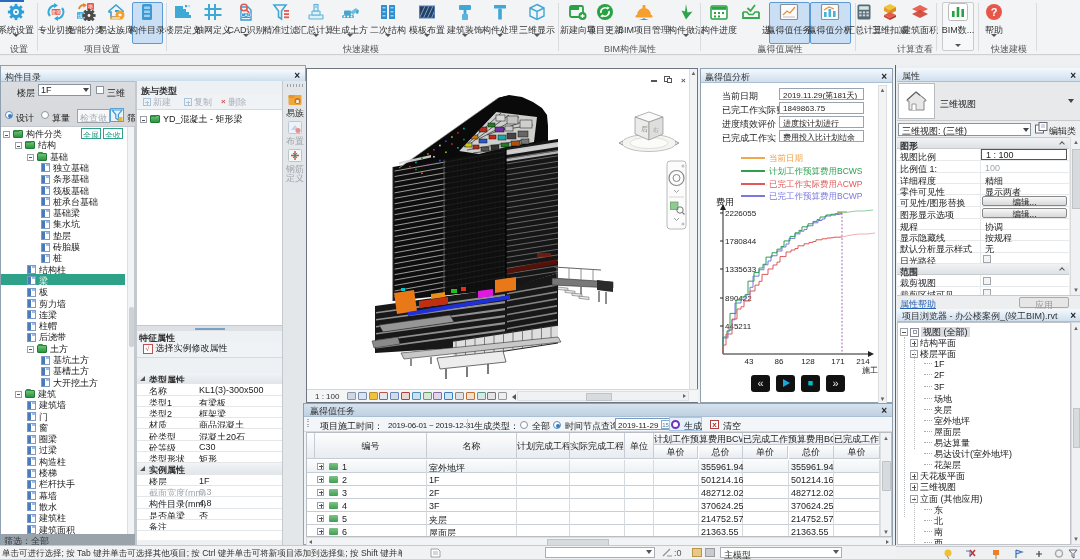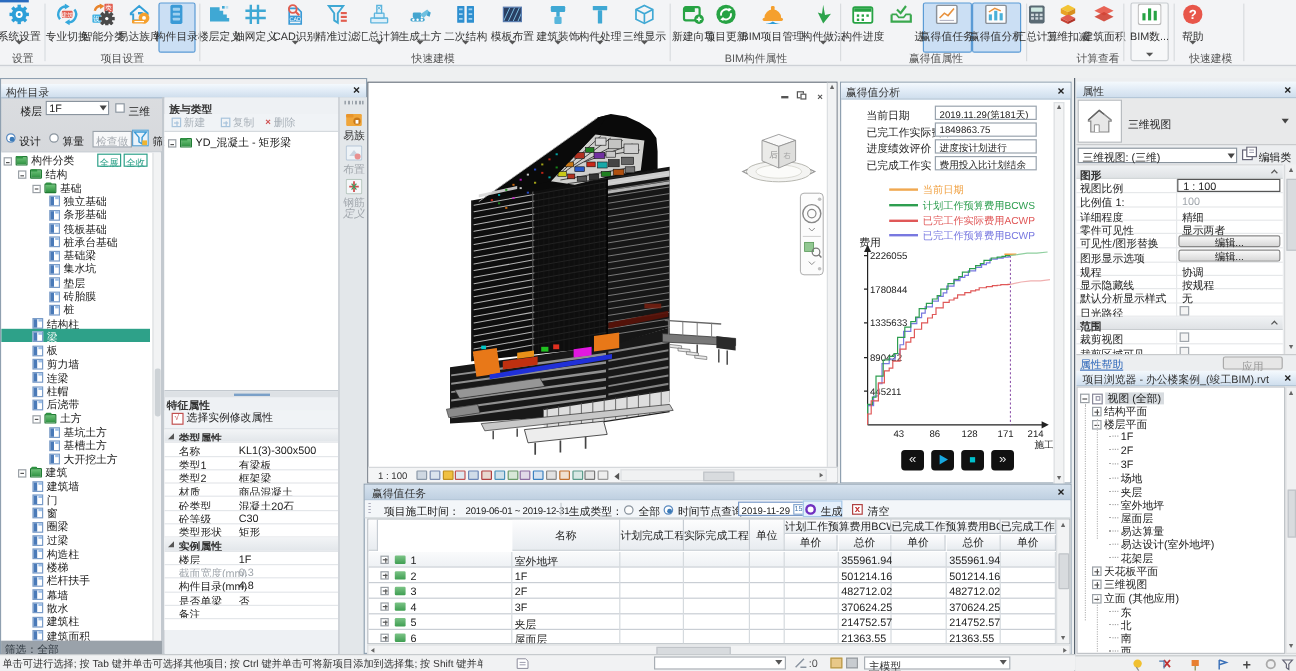--- a/index.html
+++ b/index.html
@@ -376,21 +376,21 @@
       <div style="position: absolute; left: 4px; top: 4px; font-weight: bold; color: rgb(51, 51, 51);">族与类型</div>
       <div style="position: absolute; left: 0px; top: 14px; width: 145px; height: 15px; background: rgb(240, 243, 246); border-bottom: 1px solid rgb(213, 218, 222);"><span style="display:inline-block;margin:3px 2px 0 6px;width:8px;height:8px;border:1px solid #a8c4dc;position:relative;vertical-align:top;"><span style="position:absolute;left:1px;top:3px;width:4px;height:1px;background:#a8c4dc"></span><span style="position:absolute;left:2.5px;top:1.5px;width:1px;height:4px;background:#a8c4dc"></span></span><span style="color:#aab2ba;vertical-align:top;line-height:14px;">新建</span>　<span style="display:inline-block;margin:3px 2px 0 4px;width:8px;height:8px;border:1px solid #a8c4dc;position:relative;vertical-align:top;"><span style="position:absolute;left:1px;top:3px;width:4px;height:1px;background:#a8c4dc"></span><span style="position:absolute;left:2.5px;top:1.5px;width:1px;height:4px;background:#a8c4dc"></span></span><span style="color:#aab2ba;vertical-align:top;line-height:14px;">复制</span>　<span style="color:#d05050;font-weight:bold;vertical-align:top;line-height:13px;font-size:8px;">×</span> <span style="color:#aab2ba;vertical-align:top;line-height:14px;">删除</span></div>
       <div style="position: absolute; left: 0px; top: 29px; width: 145px; height: 216px; background: rgb(255, 255, 255); border-bottom: 1px solid rgb(195, 201, 207);">
         <div class="trow" style="left: 3px; top: 3px;"><span style="display:inline-block;width:7px;height:7px;border:1px solid #9aa0a6;background:#fff;position:relative;vertical-align:-1px;margin-right:3px;"><span style="position:absolute;left:1px;top:2.5px;width:3px;height:1px;background:#555"></span></span><span style="display:inline-block;width:10px;height:8px;background:linear-gradient(180deg,#6cc277,#2f9242);border-radius:1px;border:0.5px solid #1f7a32;vertical-align:-1px;margin-right:3px;position:relative;"><span style="position:absolute;left:0;top:-1.5px;width:4.5px;height:2px;background:#2f9242;border-radius:1px 1px 0 0;"></span></span>YD_混凝土 - 矩形梁</div>
       </div>
       <div style="position: absolute; left: 0px; top: 245px; width: 145px; height: 5px; background: rgb(221, 225, 229);">
         <div style="margin:2px auto 0;width:30px;height:1.5px;background:#7aa0c8"></div>
       </div>
       <div style="position: absolute; left: 2px; top: 251px; font-weight: bold; color: rgb(51, 51, 51);">特征属性</div>
       <div style="position: absolute; left: 0px; top: 261px; width: 145px; height: 16px; background: rgb(240, 243, 246); border-bottom: 1px solid rgb(213, 218, 222);"><span style="display:inline-block;margin:2px 0 0 6px;width:10px;height:10px;background:#fff;border:1px solid #c05050;position:relative;"><span style="position:absolute;left:1.5px;top:0px;color:#c05050;font-size:7px;">√</span></span> <span style="vertical-align:3px;">选择实例修改属性</span></div>
-      <div style="position: absolute; left: 0px; top: 277px; width: 145px; height: 167px; background: rgb(255, 255, 255);">
+      <div style="position: absolute; left: 0px; top: 292px; width: 145px; height: 167px; background: rgb(255, 255, 255);">
         <div class="gridrow" style="top: 0px; height: 11.3px; background: linear-gradient(rgb(242, 244, 246), rgb(226, 230, 234)); font-weight: bold; padding: 1px 0px 0px 12px; color: rgb(51, 51, 51);"><span style="position:absolute;left:3px;top:3px;width:0;height:0;border-left:5px solid transparent;border-bottom:5px solid #555;"></span>类型属性</div>
         <div class="gridrow" style="top: 11.3px; height: 11.3px; padding-top: 1px;">
           <span style="position:absolute;left:12px;">名称</span>
           <span style="position:absolute;left:62px;">KL1(3)-300x500</span>
         </div>
         <div class="gridrow" style="top: 22.6px; height: 11.3px; padding-top: 1px;">
           <span style="position:absolute;left:12px;">类型1</span>
           <span style="position:absolute;left:62px;">有梁板</span>
         </div>
         <div class="gridrow" style="top: 33.9px; height: 11.3px; padding-top: 1px;">
@@ -450,21 +450,21 @@
           <path d="M3 9l4-5 4 5z" fill="#c8d4e0"></path>
           <circle cx="10" cy="9.5" r="2.5" fill="#e89090"></circle>
         </svg></div>
       <div style="position: absolute; left: 3px; top: 54px; color: rgb(160, 166, 172);">布置</div>
       <div style="position: absolute; left: 5px; top: 68px; width: 14px; height: 13px;"><svg width="14" height="13">
           <rect x="0.5" y="0.5" width="13" height="12" rx="1" fill="#f5f7f9" stroke="#b8c8c0"></rect>
           <path d="M7 2v9M3 6.5h8" stroke="#d05050" stroke-width="1.5"></path>
           <path d="M5 4l4 5M9 4l-4 5" stroke="#3a9a5a" stroke-width="1"></path>
         </svg></div>
       <div style="position: absolute; left: 3px; top: 82px; color: rgb(160, 166, 172);">钢筋</div>
-      <div style="position: absolute; left: 3px; top: 91px; color: rgb(160, 166, 172); font-style: italic;">定义</div>
+      <div style="position: absolute; left: 3px; top: 91px; color: rgb(160, 166, 172);">定义</div>
     </div>
   </div>
 
 <div class="pnl" id="view3d" style="left:306px;top:68px;width:392px;height:335px;border-color:#6d7680;background:#fff;">
     <div style="position: absolute; left: 344px; top: 6px; width: 44px; height: 10px;">
       <span style="position:absolute;left:0;top:5px;width:6px;height:1.5px;background:#555"></span>
       <span style="position:absolute;left:13px;top:1px;width:6px;height:6px;border:1px solid #555;background:#fff"></span>
       <span style="position:absolute;left:16px;top:3px;width:5px;height:5px;border:1px solid #555;background:#fff"></span>
       <span style="position:absolute;left:30px;top:1px;font-size:8px;color:#555;font-weight:bold">×</span>
     </div>
@@ -771,20 +771,21 @@
       <div style="position: absolute; left: 261px; top: 3px;">时间节点查询</div>
       <div style="position: absolute; left: 311px; top: 1px; width: 57px; height: 12px; background: rgb(255, 255, 255); border: 1px solid rgb(122, 154, 200); padding: 1.5px 0px 0px 2px; font-size: 8px;">2019-11-29<span style="position:absolute;right:1px;top:1px;width:9px;height:9px;background:#fff;border:1px solid #88a8d0;font-size:6px;color:#4878b0;text-align:center;line-height:8px;">15</span></div>
       <div style="position: absolute; left: 365px; top: 0px; width: 33px; height: 14px; background: rgb(228, 240, 252); border: 1px solid rgb(168, 200, 232);"></div>
       <div style="position: absolute; left: 367px; top: 2.5px; width: 9px; height: 9px; border: 2px solid rgb(112, 48, 192); border-radius: 50%; background: rgb(255, 255, 255);"></div>
       <div style="position: absolute; left: 380px; top: 3px;">生成</div>
       <div style="position: absolute; left: 406px; top: 3px; width: 9px; height: 9px; background: rgb(255, 255, 255); border: 1px solid rgb(176, 64, 64); color: rgb(192, 48, 48); font-size: 8px; line-height: 8px; text-align: center; font-weight: bold;">x</div>
       <div style="position: absolute; left: 419px; top: 3px;">清空</div>
     </div>
     <div style="position: absolute; left: 2px; top: 28px; width: 586px; height: 105px; background: rgb(255, 255, 255); border: 1px solid rgb(184, 190, 196); overflow: hidden;">
       <div style="position: absolute; left: 0px; top: 0px; width: 8px; height: 26px; background: linear-gradient(rgb(253, 253, 254), rgb(232, 236, 240)); border-right: 1px solid rgb(198, 204, 211); border-bottom: 1px solid rgb(198, 204, 211); text-align: center; font-size: 9px; color: rgb(34, 34, 34); line-height: 26px; white-space: nowrap; overflow: hidden;"></div>
+      <div style="position: absolute; left: 8px; top: 0px; width: 112px; height: 26px; background: linear-gradient(rgb(253, 253, 254), rgb(232, 236, 240)); border-right: 1px solid rgb(198, 204, 211); border-bottom: 1px solid rgb(198, 204, 211); text-align: center; font-size: 9px; color: rgb(34, 34, 34); line-height: 26px; white-space: nowrap; overflow: hidden;">编号</div>
       <div style="position: absolute; left: 120px; top: 0px; width: 90px; height: 26px; background: linear-gradient(rgb(253, 253, 254), rgb(232, 236, 240)); border-right: 1px solid rgb(198, 204, 211); border-bottom: 1px solid rgb(198, 204, 211); text-align: center; font-size: 9px; color: rgb(34, 34, 34); line-height: 26px; white-space: nowrap; overflow: hidden;">名称</div>
       <div style="position: absolute; left: 210px; top: 0px; width: 53px; height: 26px; background: linear-gradient(rgb(253, 253, 254), rgb(232, 236, 240)); border-right: 1px solid rgb(198, 204, 211); border-bottom: 1px solid rgb(198, 204, 211); text-align: center; font-size: 9px; color: rgb(34, 34, 34); line-height: 26px; white-space: nowrap; overflow: hidden;">计划完成工程量</div>
       <div style="position: absolute; left: 263px; top: 0px; width: 55px; height: 26px; background: linear-gradient(rgb(253, 253, 254), rgb(232, 236, 240)); border-right: 1px solid rgb(198, 204, 211); border-bottom: 1px solid rgb(198, 204, 211); text-align: center; font-size: 9px; color: rgb(34, 34, 34); line-height: 26px; white-space: nowrap; overflow: hidden;">实际完成工程量</div>
       <div style="position: absolute; left: 318px; top: 0px; width: 29px; height: 26px; background: linear-gradient(rgb(253, 253, 254), rgb(232, 236, 240)); border-right: 1px solid rgb(198, 204, 211); border-bottom: 1px solid rgb(198, 204, 211); text-align: center; font-size: 9px; color: rgb(34, 34, 34); line-height: 26px; white-space: nowrap; overflow: hidden;">单位</div>
       <div style="position: absolute; left: 347px; top: 0px; width: 89px; height: 12px; background: linear-gradient(rgb(253, 253, 254), rgb(232, 236, 240)); border-right: 1px solid rgb(198, 204, 211); border-bottom: 1px solid rgb(198, 204, 211); text-align: center; font-size: 9px; color: rgb(34, 34, 34); line-height: 12px; white-space: nowrap; overflow: hidden;">计划工作预算费用BCWS</div>
       <div style="position: absolute; left: 436px; top: 0px; width: 91px; height: 12px; background: linear-gradient(rgb(253, 253, 254), rgb(232, 236, 240)); border-right: 1px solid rgb(198, 204, 211); border-bottom: 1px solid rgb(198, 204, 211); text-align: center; font-size: 9px; color: rgb(34, 34, 34); line-height: 12px; white-space: nowrap; overflow: hidden;">已完成工作预算费用BCWP</div>
       <div style="position: absolute; left: 527px; top: 0px; width: 46px; height: 12px; background: linear-gradient(rgb(253, 253, 254), rgb(232, 236, 240)); border-right: 1px solid rgb(198, 204, 211); border-bottom: 1px solid rgb(198, 204, 211); text-align: center; font-size: 9px; color: rgb(34, 34, 34); line-height: 12px; white-space: nowrap; overflow: hidden;">已完成工作实</div>
       <div style="position: absolute; left: 347px; top: 13px; width: 44px; height: 13px; background: linear-gradient(rgb(253, 253, 254), rgb(232, 236, 240)); border-right: 1px solid rgb(198, 204, 211); border-bottom: 1px solid rgb(198, 204, 211); text-align: center; font-size: 9px; color: rgb(34, 34, 34); line-height: 13px; white-space: nowrap; overflow: hidden;">单价</div>
       <div style="position: absolute; left: 392px; top: 13px; width: 44px; height: 13px; background: linear-gradient(rgb(253, 253, 254), rgb(232, 236, 240)); border-right: 1px solid rgb(198, 204, 211); border-bottom: 1px solid rgb(198, 204, 211); text-align: center; font-size: 9px; color: rgb(34, 34, 34); line-height: 13px; white-space: nowrap; overflow: hidden;">总价</div>
       <div style="position: absolute; left: 436px; top: 13px; width: 45px; height: 13px; background: linear-gradient(rgb(253, 253, 254), rgb(232, 236, 240)); border-right: 1px solid rgb(198, 204, 211); border-bottom: 1px solid rgb(198, 204, 211); text-align: center; font-size: 9px; color: rgb(34, 34, 34); line-height: 13px; white-space: nowrap; overflow: hidden;">单价</div>

